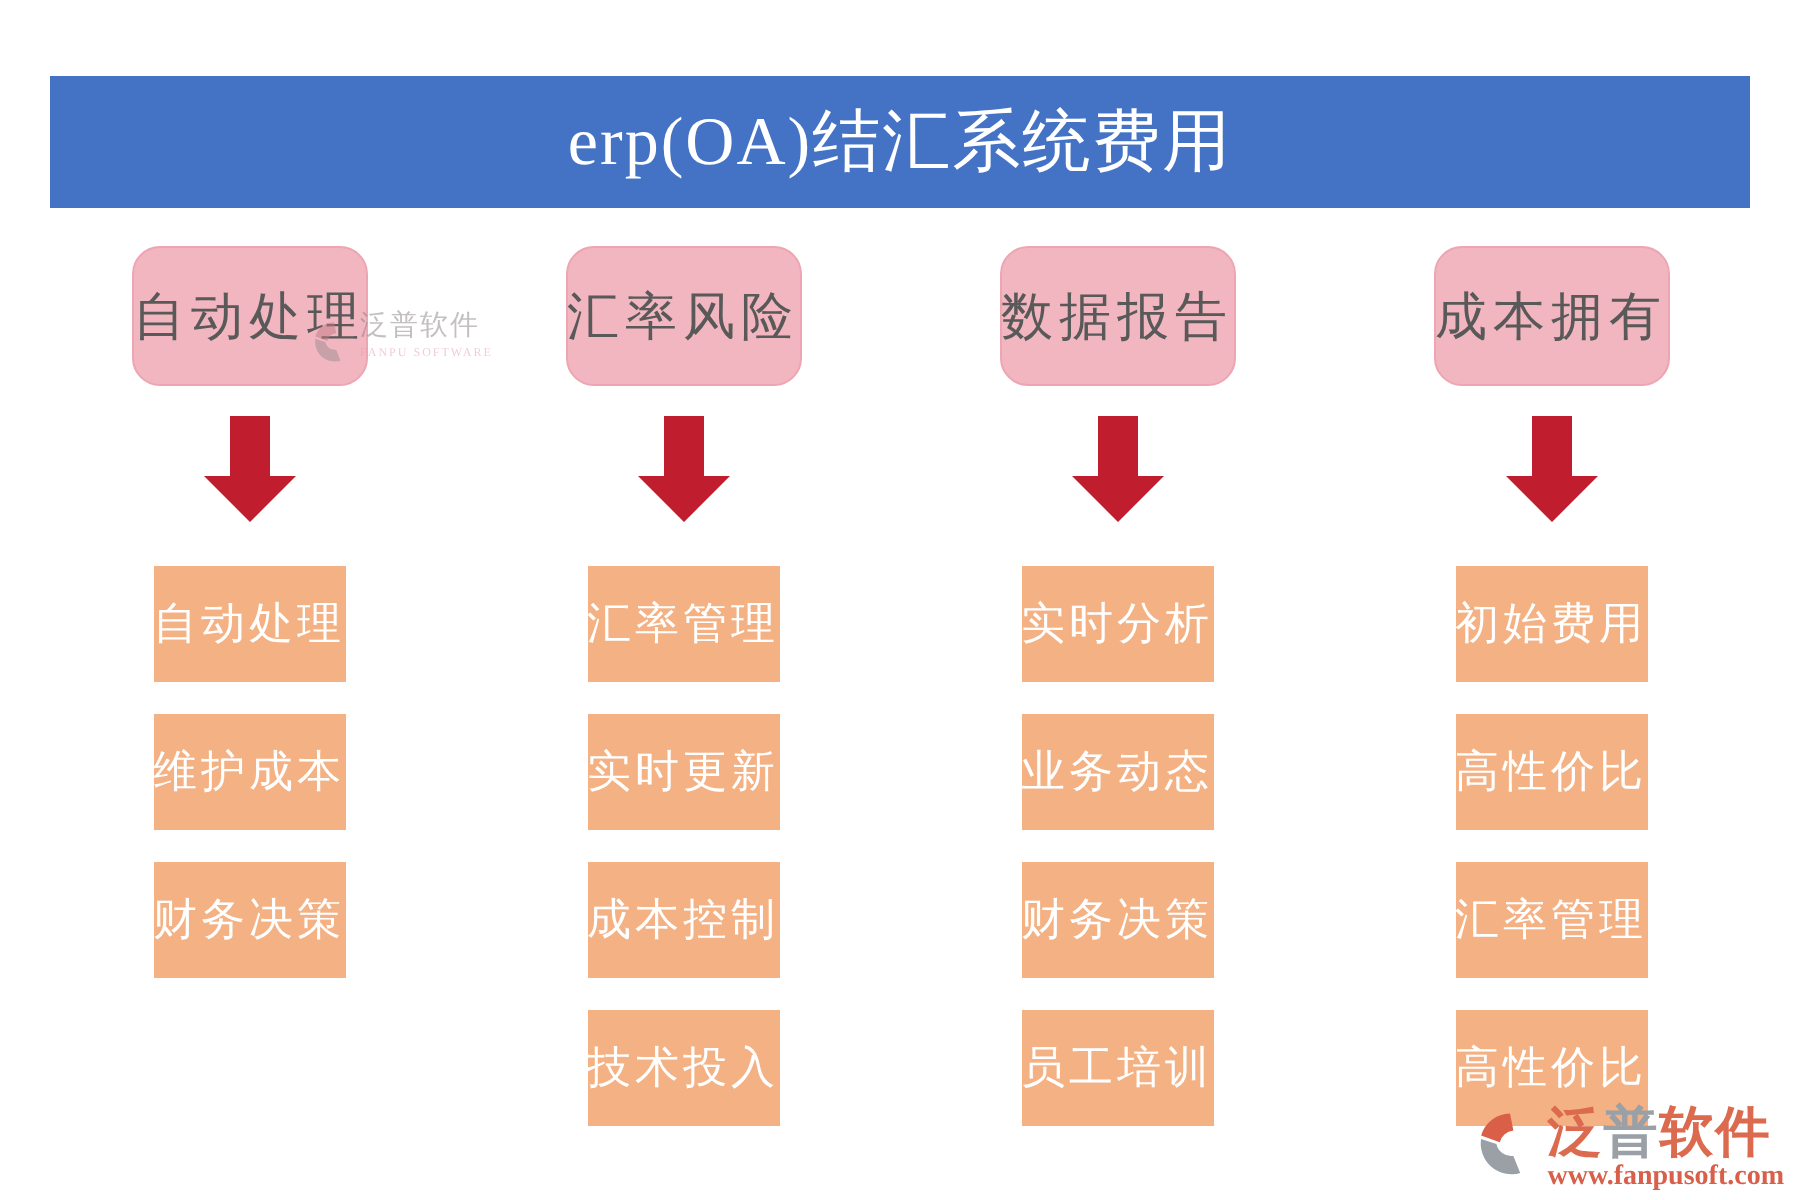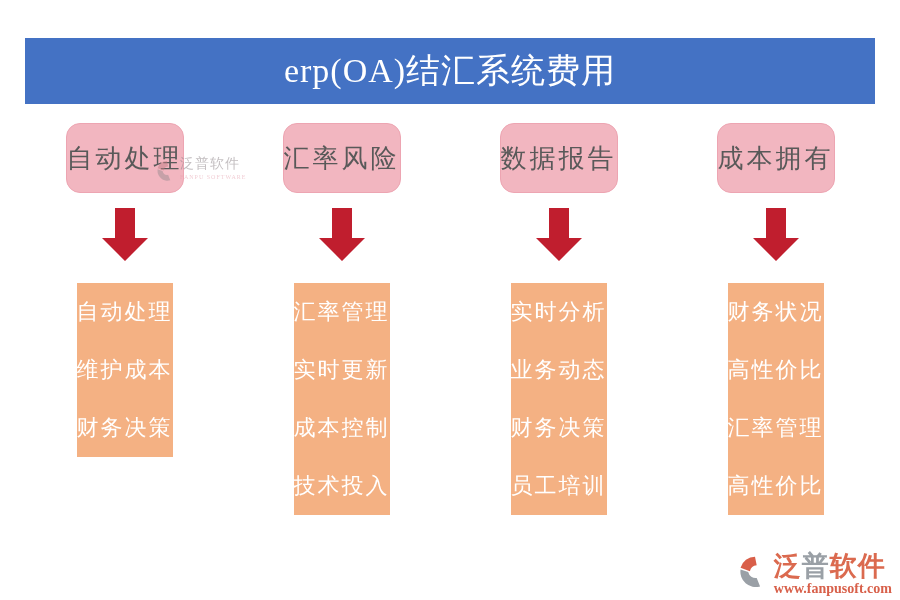--- a/index.html
+++ b/index.html
@@ -64,21 +64,21 @@
     display: flex;
     justify-content: center;
     align-items: flex-start;
   }
 
   .item-box {
     height: 58px;
     background: #F4B183;
     display: flex; align-items: center; justify-content: center;
   }
-  .item-box + .item-box { }
+  .item-box + .item-box { margin-top: 16px; }
   .item-label {
     color: #ffffff;
     font-size: 22px;
     letter-spacing: 2px;
     white-space: nowrap;
   }
 
   
   .watermark {
     position: absolute;
@@ -192,21 +192,21 @@
     <div class="column">
       <div class="category-box">
         <span class="category-label">成本拥有</span>
       </div>
       <div class="arrow-wrap">
         <svg width="46" height="53" viewBox="0 0 46 53">
             <path d="M13 0 H33 V30 H46 L23 53 L0 30 H13 Z" fill="#C01E2E"></path>
           </svg>
       </div>
       <div class="item-box">
-          <span class="item-label">财务状况</span>
+          <span class="item-label">初始费用</span>
         </div>
       <div class="item-box">
           <span class="item-label">高性价比</span>
         </div>
       <div class="item-box">
           <span class="item-label">汇率管理</span>
         </div>
       <div class="item-box">
           <span class="item-label">高性价比</span>
         </div>

